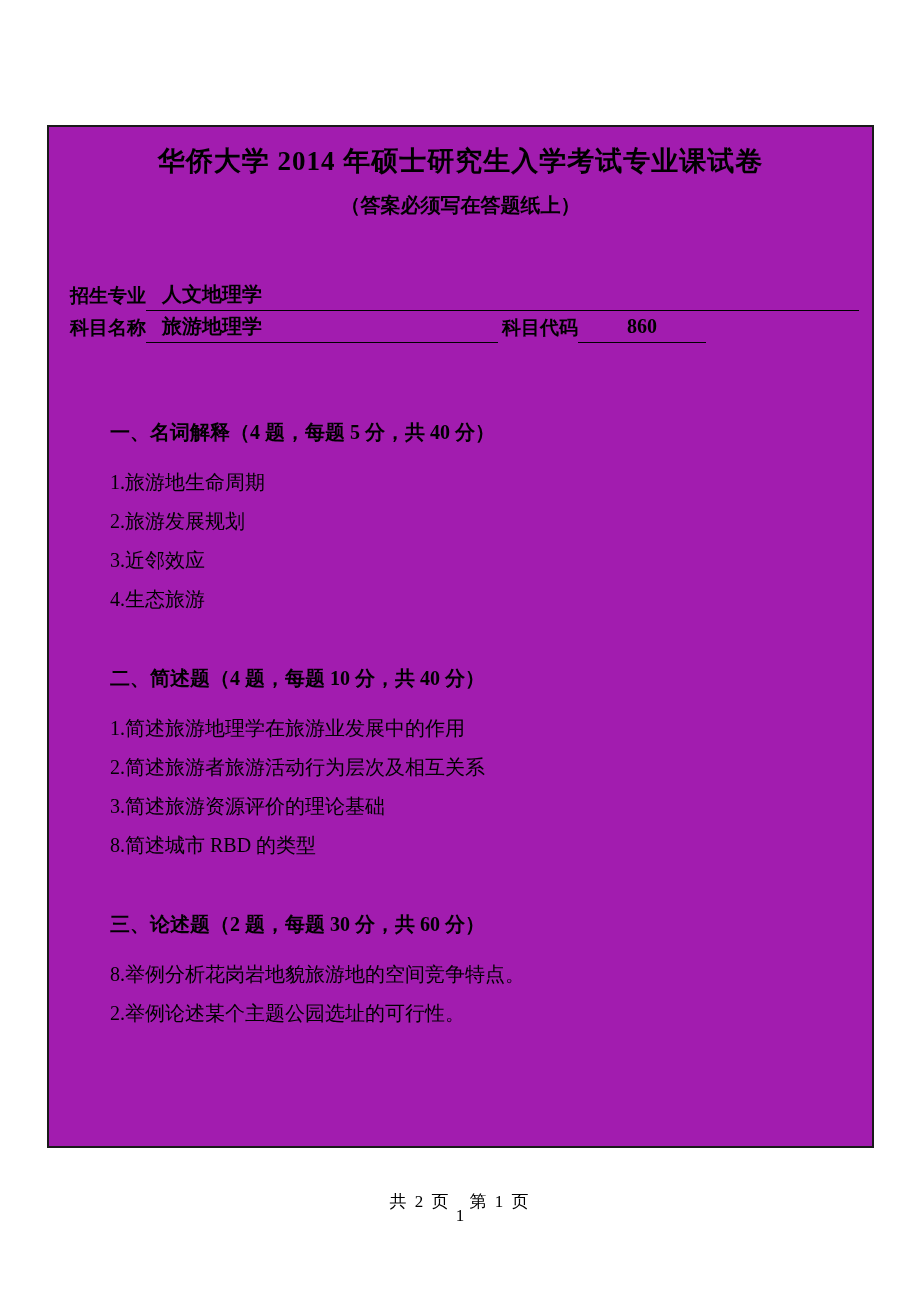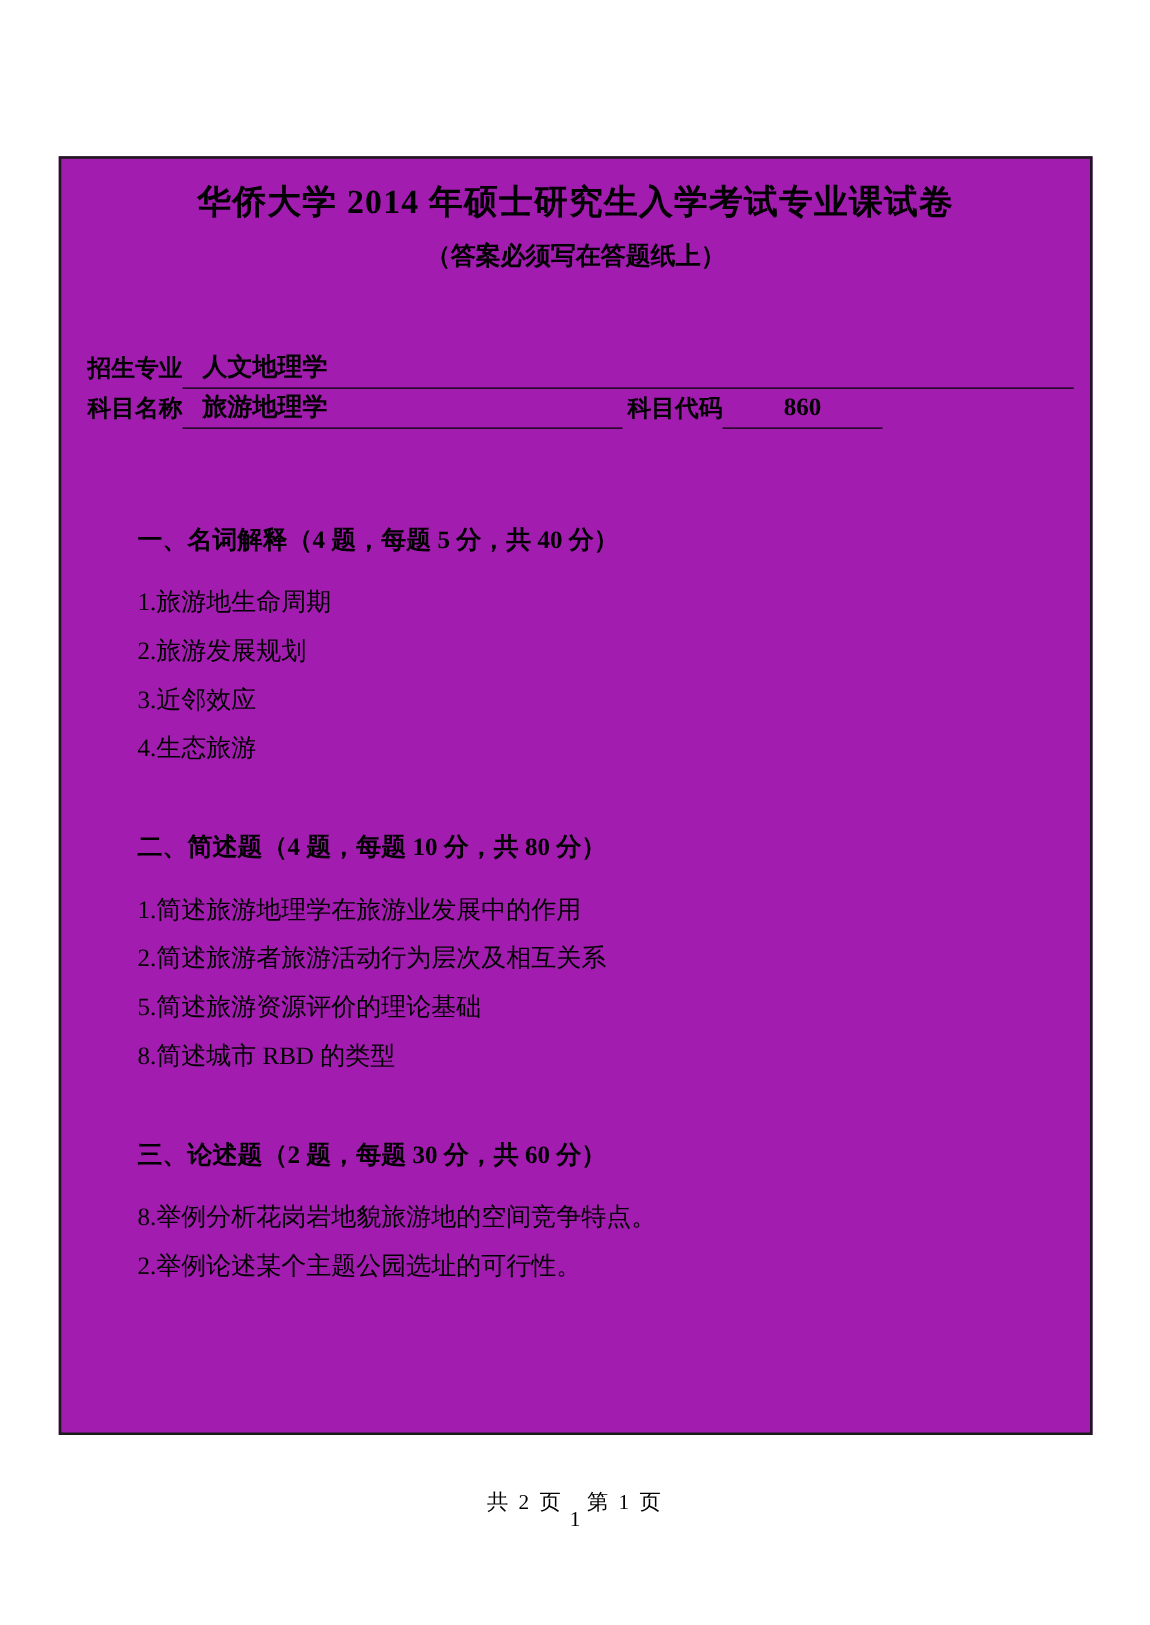--- a/index.html
+++ b/index.html
@@ -132,25 +132,25 @@
       <div class="section-heading">一、名词解释（4 题，每题 5 分，共 40 分）</div>
       <div class="section-items">
         <div class="item">1.旅游地生命周期</div>
         <div class="item">2.旅游发展规划</div>
         <div class="item">3.近邻效应</div>
         <div class="item">4.生态旅游</div>
       </div>
     </div>
 
     <div class="section">
-      <div class="section-heading">二、简述题（4 题，每题 10 分，共 80 分）</div>
+      <div class="section-heading">二、简述题（4 题，每题 10 分，共 40 分）</div>
       <div class="section-items">
         <div class="item">1.简述旅游地理学在旅游业发展中的作用</div>
         <div class="item">2.简述旅游者旅游活动行为层次及相互关系</div>
-        <div class="item">5.简述旅游资源评价的理论基础</div>
+        <div class="item">3.简述旅游资源评价的理论基础</div>
         <div class="item">8.简述城市 RBD 的类型</div>
       </div>
     </div>
 
     <div class="section">
       <div class="section-heading">三、论述题（2 题，每题 30 分，共 60 分）</div>
       <div class="section-items">
         <div class="item">8.举例分析花岗岩地貌旅游地的空间竞争特点。</div>
         <div class="item">2.举例论述某个主题公园选址的可行性。</div>
       </div>

